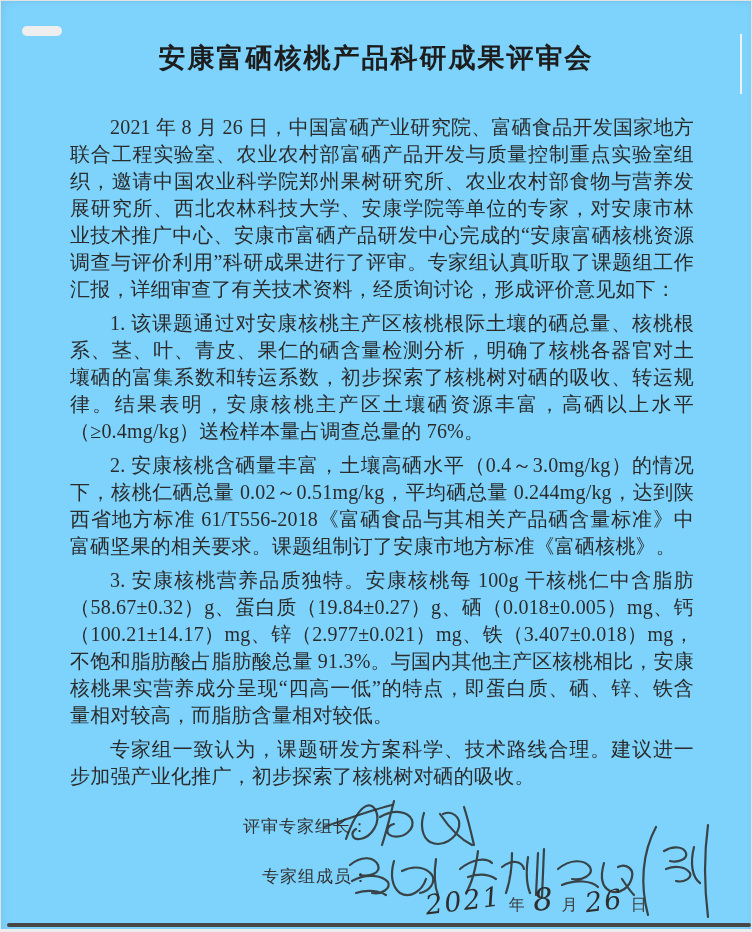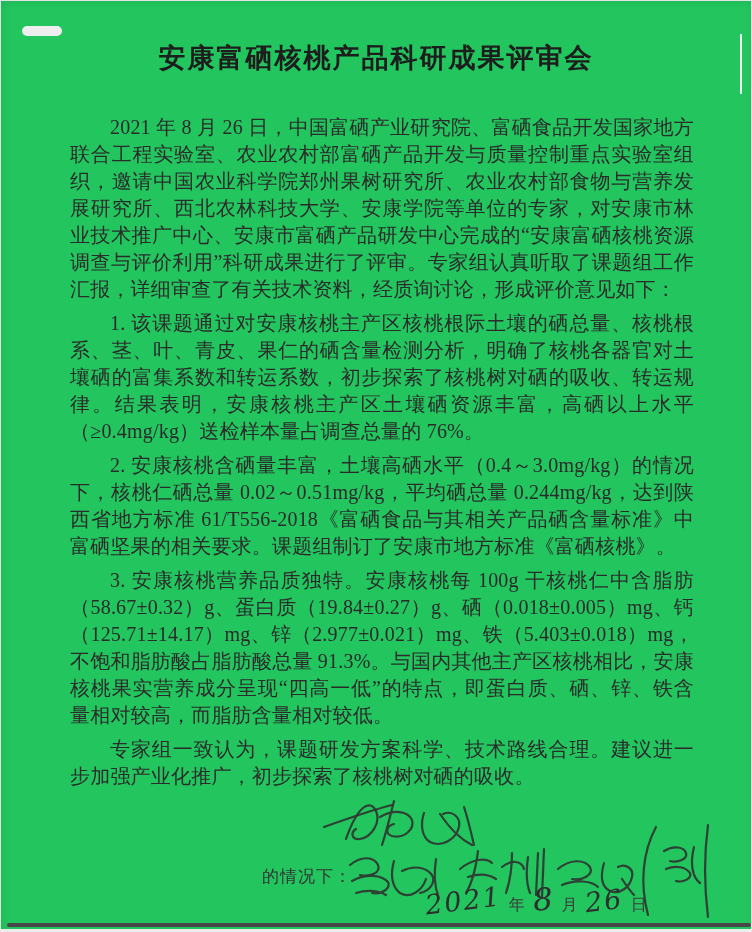--- a/index.html
+++ b/index.html
@@ -1,18 +1,18 @@
 <!DOCTYPE html>
 <html><head>
 <meta charset="utf-8">
 <style>
   html,body{margin:0;padding:0;background:#e9e9e9;}
   .scan-page{
     position:relative;width:752px;height:932px;margin:0 auto;
-    background:#22c55e;overflow:hidden;
+    background:#7dd3fc;overflow:hidden;
     font-family:"Liberation Serif","DejaVu Serif",serif;color:#262626;
     box-shadow:inset 0 0 0 1px #e3e3e3, inset 4px 0 10px rgba(0,0,0,0.045), inset 0 3px 8px rgba(0,0,0,0.03);
   }
   .scan-smudge{position:absolute;left:22px;top:26px;width:40px;height:10px;background:#eeeeee;border-radius:5px;}
   .scan-right-mark{position:absolute;right:10px;top:34px;width:2px;height:60px;background:#f0f0f0;}
   .scan-bottom-line{position:absolute;left:7px;right:1px;bottom:5px;height:4px;background:#474747;border-radius:2px;}
   .scan-bottom-shade{position:absolute;left:0;right:0;bottom:0;height:3px;background:#ececec;}
 
   .doc-title{padding-top:38px;text-align:center;font-weight:bold;font-size:27px;line-height:40px;letter-spacing:2px;color:#1d1d1d;}
   .doc-body{margin:36px 58px 0 70px;}
@@ -47,35 +47,36 @@
   <div class="scan-right-mark"></div>
 
   <div class="doc-title">
     <div>安康富硒核桃产品科研成果评审会</div>
   </div>
 
   <div class="doc-body">
     <p>2021 年 8 月 26 日，中国富硒产业研究院、富硒食品开发国家地方联合工程实验室、农业农村部富硒产品开发与质量控制重点实验室组织，邀请中国农业科学院郑州果树研究所、农业农村部食物与营养发展研究所、西北农林科技大学、安康学院等单位的专家，对安康市林业技术推广中心、安康市富硒产品研发中心完成的“安康富硒核桃资源调查与评价利用”科研成果进行了评审。专家组认真听取了课题组工作汇报，详细审查了有关技术资料，经质询讨论，形成评价意见如下：</p>
     <p>1. 该课题通过对安康核桃主产区核桃根际土壤的硒总量、核桃根系、茎、叶、青皮、果仁的硒含量检测分析，明确了核桃各器官对土壤硒的富集系数和转运系数，初步探索了核桃树对硒的吸收、转运规律。结果表明，安康核桃主产区土壤硒资源丰富，高硒以上水平（≥0.4mg/kg）送检样本量占调查总量的 76%。</p>
     <p>2. 安康核桃含硒量丰富，土壤高硒水平（0.4～3.0mg/kg）的情况下，核桃仁硒总量 0.02～0.51mg/kg，平均硒总量 0.244mg/kg，达到陕西省地方标准 61/T556-2018《富硒食品与其相关产品硒含量标准》中富硒坚果的相关要求。课题组制订了安康市地方标准《富硒核桃》。</p>
-    <p>3. 安康核桃营养品质独特。安康核桃每 100g 干核桃仁中含脂肪（58.67±0.32）g、蛋白质（19.84±0.27）g、硒（0.018±0.005）mg、钙（125.71±14.17）mg、锌（2.977±0.021）mg、铁（5.403±0.018）mg，不饱和脂肪酸占脂肪酸总量 91.3%。与国内其他主产区核桃相比，安康核桃果实营养成分呈现“四高一低”的特点，即蛋白质、硒、锌、铁含量相对较高，而脂肪含量相对较低。</p>
+    <p>3. 安康核桃营养品质独特。安康核桃每 100g 干核桃仁中含脂肪（58.67±0.32）g、蛋白质（19.84±0.27）g、硒（0.018±0.005）mg、钙（100.21±14.17）mg、锌（2.977±0.021）mg、铁（3.407±0.018）mg，不饱和脂肪酸占脂肪酸总量 91.3%。与国内其他主产区核桃相比，安康核桃果实营养成分呈现“四高一低”的特点，即蛋白质、硒、锌、铁含量相对较高，而脂肪含量相对较低。</p>
     <p>专家组一致认为，课题研发方案科学、技术路线合理。建议进一步加强产业化推广，初步探索了核桃树对硒的吸收。</p>
   </div>
 
   <div class="sig-block">
 
+    <span class="sig-label chief">评审专家组长：</span>
 
     <svg class="sig-svg sig-chief" width="165" height="72" viewBox="0 0 165 72">
       <path d="M6,40 C34,30 58,22 74,18"></path>
       <path d="M28,52 C40,18 52,12 58,24 C63,35 54,50 42,52 C34,53 32,46 38,42"></path>
       <path d="M76,14 C72,30 68,46 64,58 M62,30 C76,22 90,24 94,33 C97,42 86,52 74,49 C67,47 68,39 76,37"></path>
       <path d="M106,26 C102,38 104,50 112,55 C124,61 138,52 141,40 C143,30 134,23 125,27 M122,27 C130,39 140,51 154,58 M146,20 C150,32 153,45 156,58"></path>
     </svg>
 
-    <span class="sig-label members">的情况下：</span>
+    <span class="sig-label members">专家组成员：</span>
 
     <svg class="sig-svg sig-m1" width="105" height="50" viewBox="0 0 105 50">
       <path d="M8,16 C20,6 32,8 36,16 C39,24 28,28 18,26 M10,32 C24,24 40,26 46,33 C49,39 40,46 30,44 M14,44 C26,40 38,42 44,46"></path>
       <path d="M52,12 C48,26 50,38 58,44 C68,50 80,42 84,30 M60,22 C72,16 84,18 90,26 C94,33 88,42 78,44 M94,10 C92,24 92,36 96,46"></path>
     </svg>
 
     <svg class="sig-svg sig-m2" width="100" height="55" viewBox="0 0 100 55">
       <path d="M8,26 C20,16 34,14 40,20 M26,8 C24,24 20,40 14,50 M16,34 C28,30 38,32 44,36"></path>
       <path d="M50,24 C60,16 70,18 72,26 M60,10 C60,24 58,38 54,50 M76,14 C74,28 74,40 78,50 M86,10 L84,52 M92,6 L90,54"></path>
     </svg>

